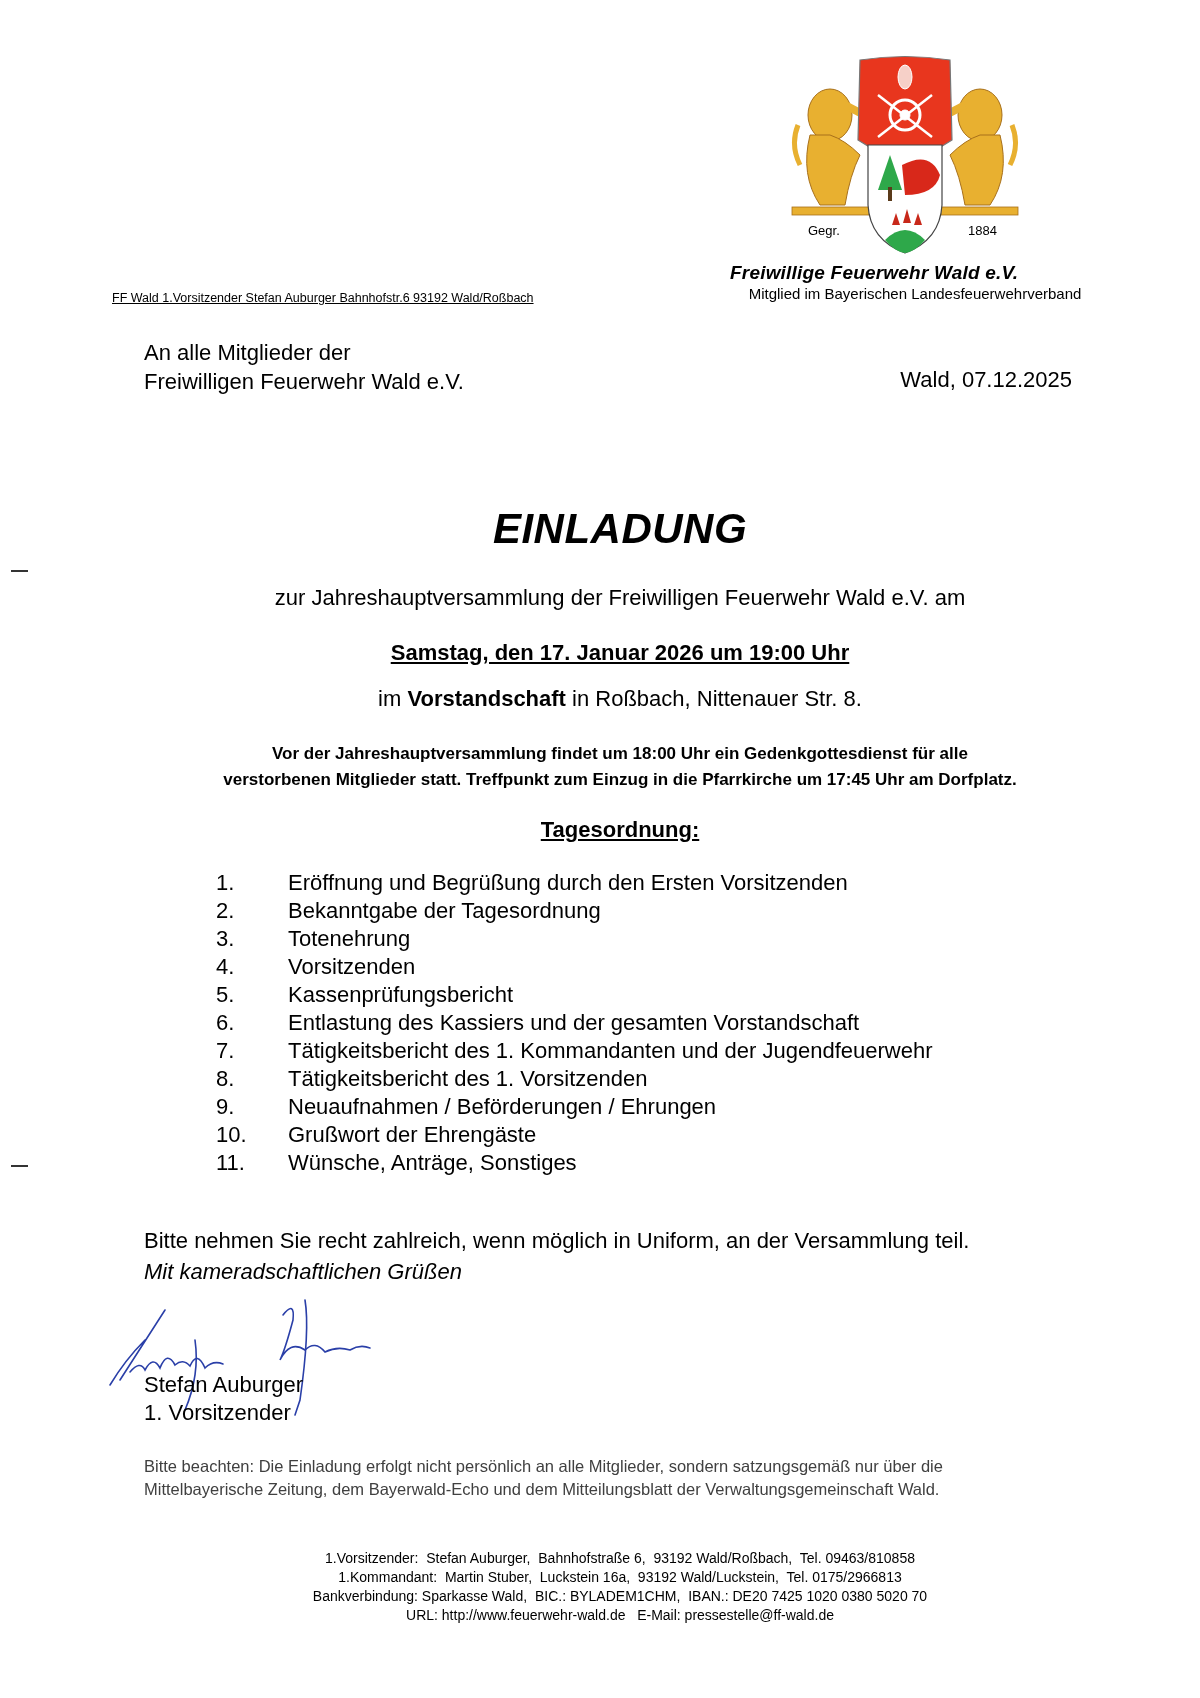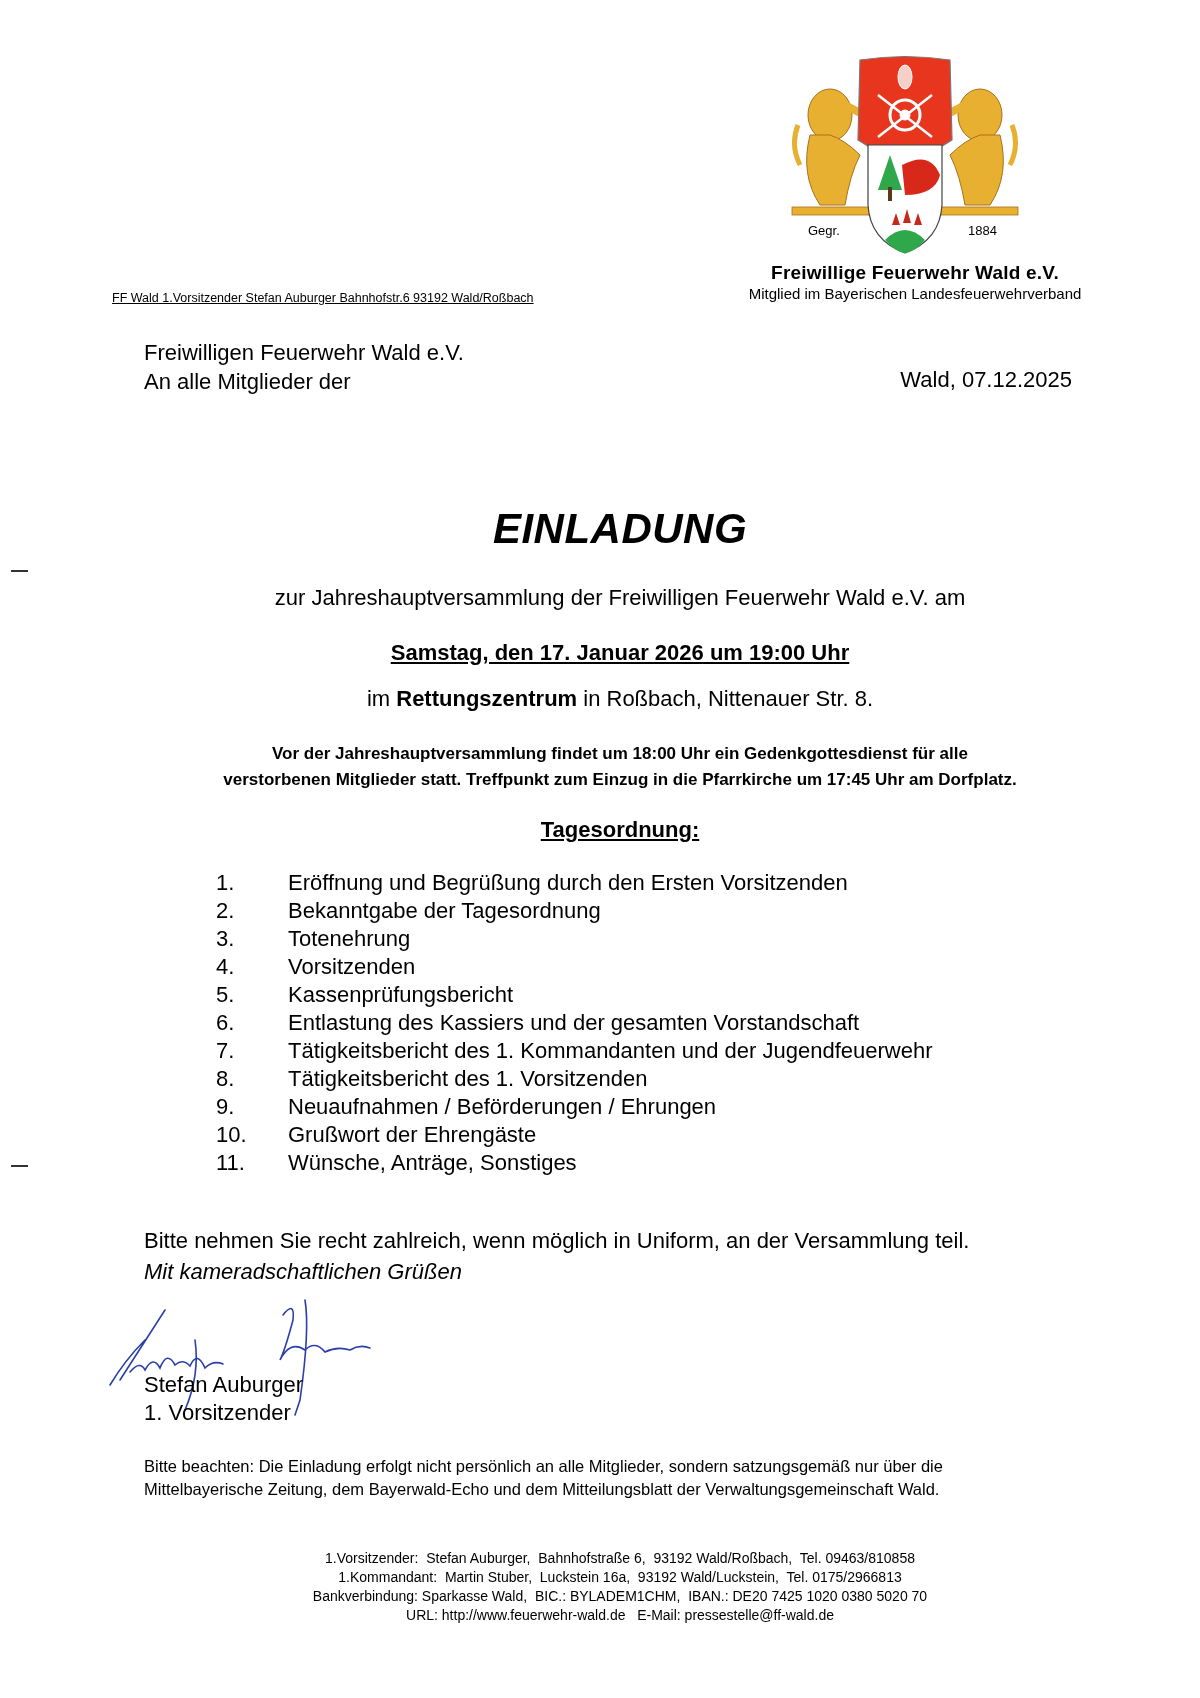--- a/index.html
+++ b/index.html
@@ -1,40 +1,40 @@
 <!DOCTYPE html>
 <html><head>
 <meta charset="utf-8">
 <style>
   html, body { margin:0; padding:0; background:#fff; }
   body { width:1200px; height:1698px; position:relative; overflow:hidden;
          font-family:"Liberation Sans", sans-serif; color:#000; }
   .fold { position:absolute; left:11px; width:17px; height:2px; background:#333; }
   .logo { position:absolute; left:790px; top:55px; width:230px; height:205px; }
-  .org-name { position:absolute; left:730px; top:262px; width:370px; text-align:center;
-              font-weight:bold; font-size:19px; letter-spacing:0.2px; }
+  .org-name { position:absolute; left:730px; top:262px; width:370px; 
+              font-weight:bold; font-size:19px; letter-spacing:0.2px;font-style:italic; }
   .org-sub { position:absolute; left:720px; top:285px; width:390px; text-align:center; font-size:15px; }
   .sender { position:absolute; left:112px; top:291px; font-size:12.5px; text-decoration:underline; white-space:nowrap; }
   .recipient { position:absolute; left:144px; top:338px; font-size:22px; line-height:29px; }
   .date { position:absolute; right:128px; top:367px; font-size:22px; }
   .center { position:absolute; left:0; width:1240px; text-align:center; }
   .title { top:505px; font-size:42px; font-weight:bold; font-style:italic; letter-spacing:0.5px; }
   .subtitle { top:585px; font-size:22px; }
   .event-date { top:640px; font-size:22px; font-weight:bold; text-decoration:underline; }
   .location { top:686px; font-size:22px; }
   .notice { top:741px; font-size:17px; font-weight:bold; line-height:26px; }
   .agenda-head { top:817px; font-size:22px; font-weight:bold; text-decoration:underline; }
   .agenda { position:absolute; left:216px; top:869px; margin:0; padding:0; list-style:none; font-size:22px; }
   .agenda li { height:28px; line-height:28px; display:flex; white-space:nowrap; }
   .agenda .num { width:72px; }
   .closing { position:absolute; left:144px; top:1204px; font-size:22px;margin-top:24px; }
   .greeting { position:absolute; left:144px; top:1259px; font-size:22px;font-style:italic; }
   .sig-name { position:absolute; left:144px; top:1371px; font-size:22px; line-height:28px; }
   .signature { position:absolute; left:105px; top:1280px; width:320px; height:140px; }
-  .red-note { position:absolute; left:144px; top:1455px; font-size:16.5px; color:#000000; line-height:23px; }
+  .red-note { position:absolute; left:144px; top:1455px; font-size:16.5px; color:#404040; line-height:23px; }
   .footer { position:absolute; left:0; width:1240px; top:1549px; text-align:center; font-size:14px; line-height:19px; }
 </style>
 </head>
 <body>
 
 <div class="fold" style="top:570px;"></div>
 <div class="fold" style="top:1165px;"></div>
 
 <svg class="logo" viewBox="0 0 230 205">
 
@@ -70,30 +70,30 @@
   <text x="18" y="180" font-family="Liberation Sans, sans-serif" font-size="13" fill="#000">Gegr.</text>
   <text x="178" y="180" font-family="Liberation Sans, sans-serif" font-size="13" fill="#000">1884</text>
 </svg>
 
 <div class="org-name">Freiwillige Feuerwehr Wald e.V.</div>
 <div class="org-sub">Mitglied im Bayerischen Landesfeuerwehrverband</div>
 
 <div class="sender">FF Wald  1.Vorsitzender  Stefan Auburger  Bahnhofstr.6  93192 Wald/Roßbach</div>
 
 <div class="recipient">
+  <div>An alle Mitglieder der</div>
   <div>Freiwilligen Feuerwehr Wald e.V.</div>
-  <div>An alle Mitglieder der</div>
 </div>
 <div class="date">Wald, 07.12.2025</div>
 
 <div class="center title">EINLADUNG</div>
 <div class="center subtitle">zur Jahreshauptversammlung der Freiwilligen Feuerwehr Wald e.V. am</div>
 <div class="center event-date">Samstag, den 17. Januar 2026 um 19:00 Uhr</div>
 <div class="center location">
-  <span>im </span><b>Rettungszentrum</b><span> in Roßbach, Nittenauer Str. 8.</span>
+  <span>im </span><b>Vorstandschaft</b><span> in Roßbach, Nittenauer Str. 8.</span>
 </div>
 
 <div class="center notice">
   <div>Vor der Jahreshauptversammlung findet um 18:00 Uhr ein Gedenkgottesdienst für alle</div>
   <div>verstorbenen Mitglieder statt. Treffpunkt zum Einzug in die Pfarrkirche um 17:45 Uhr am Dorfplatz.</div>
 </div>
 
 <div class="center agenda-head">Tagesordnung:</div>
 
 <ol class="agenda">

